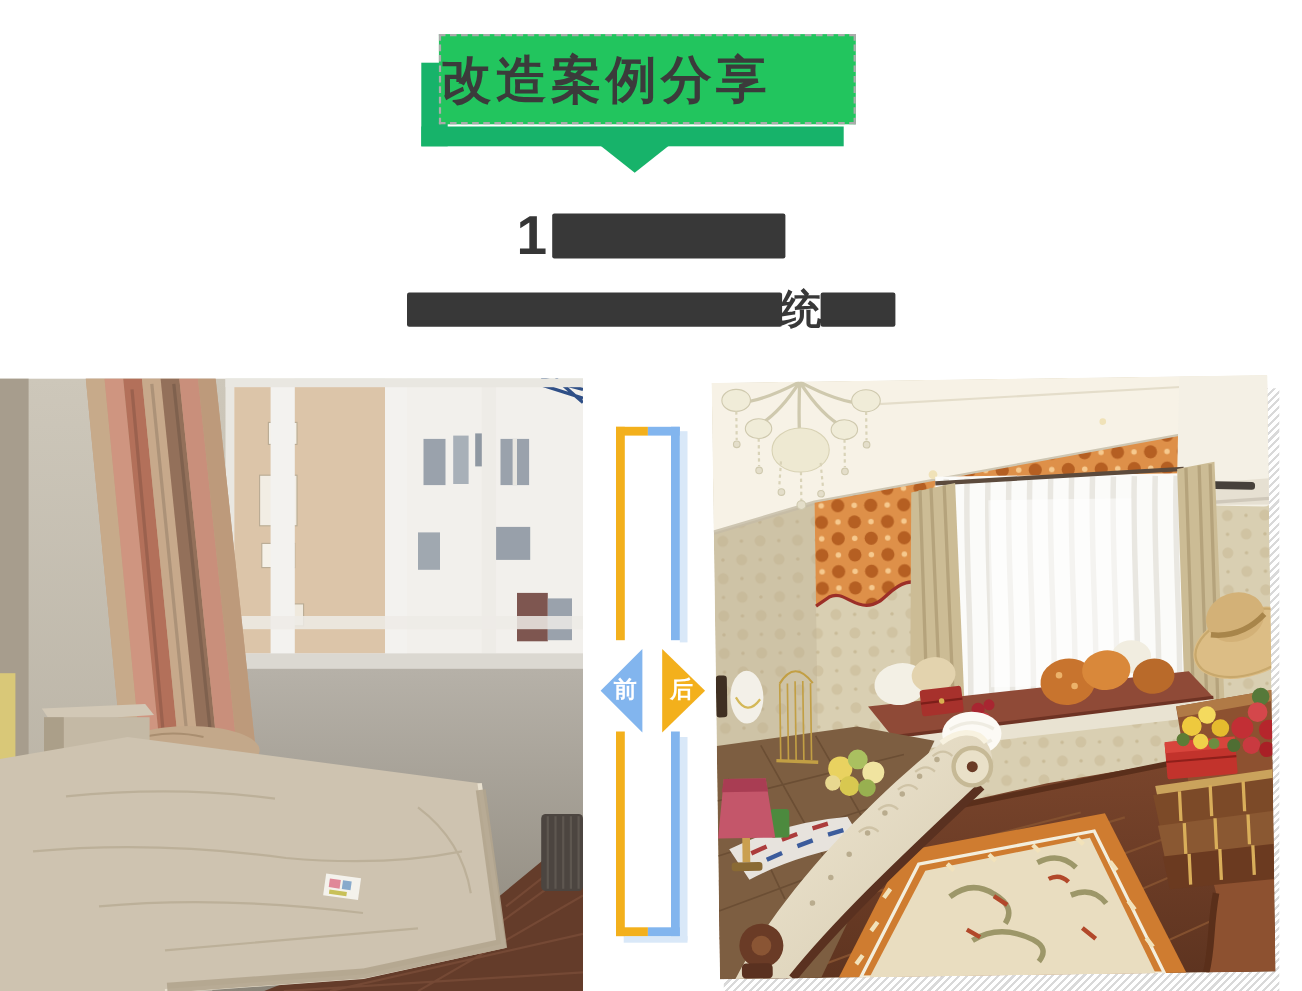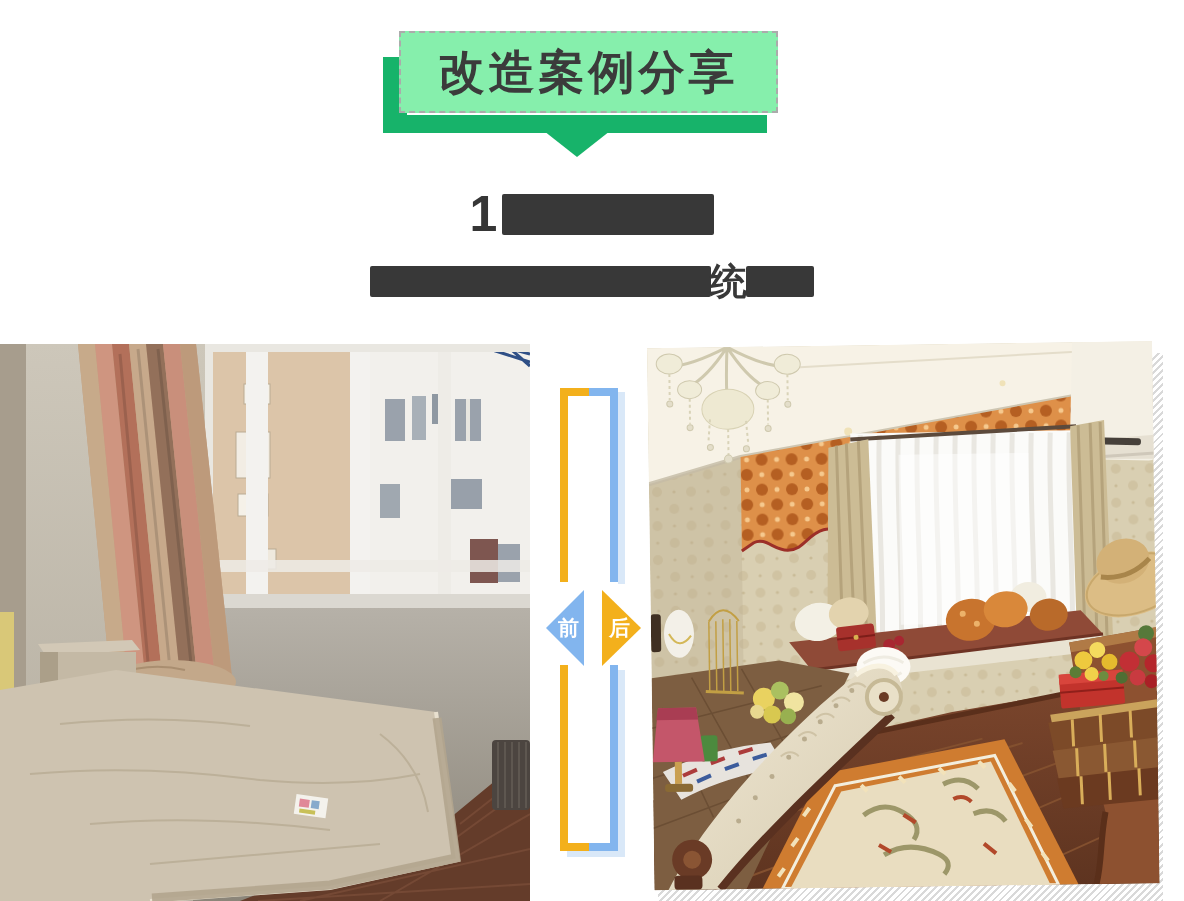--- a/index.html
+++ b/index.html
@@ -6,22 +6,22 @@
   body{width:1184px;height:901px;overflow:hidden;position:relative;
        font-family:"Liberation Sans","DejaVu Sans",sans-serif;}
   .abs{position:absolute;}
 
   
   .ribbon-vert{left:383px;top:57px;width:24px;height:76px;background:#17b36a;}
   .ribbon-band{left:383px;top:115px;width:384px;height:18px;background:#17b36a;}
   .ribbon-tri{left:544px;top:131px;width:0;height:0;
       border-left:33px solid transparent;border-right:33px solid transparent;
       border-top:26px solid #17b36a;}
-  .banner-box{left:399px;top:31px;width:375px;height:78px;background:#86efac;
-      border:2px dashed #ababab;display:flex;align-items:center;justify-content:center;z-index:2;}
+  .banner-box{left:399px;top:31px;width:375px;height:78px;background:#22c55e;
+      border:2px dashed #ababab;display:flex;align-items:center;z-index:2;}
   .banner-title{font-size:46px;font-weight:bold;color:#3b3b3b;letter-spacing:4px;line-height:1;}
 
   
   .h-line1{left:0;top:189px;width:1184px;height:50px;display:flex;
       justify-content:center;align-items:center;gap:5px;}
   .h-prefix{font-size:50px;font-weight:800;color:#363636;line-height:42px;}
   .redact{background:#383838;border-radius:2px;display:inline-block;}
   .r1{width:212px;height:41px;}
   .h-line2{left:0;top:261px;width:1184px;height:40px;display:flex;
       justify-content:center;align-items:center;}

